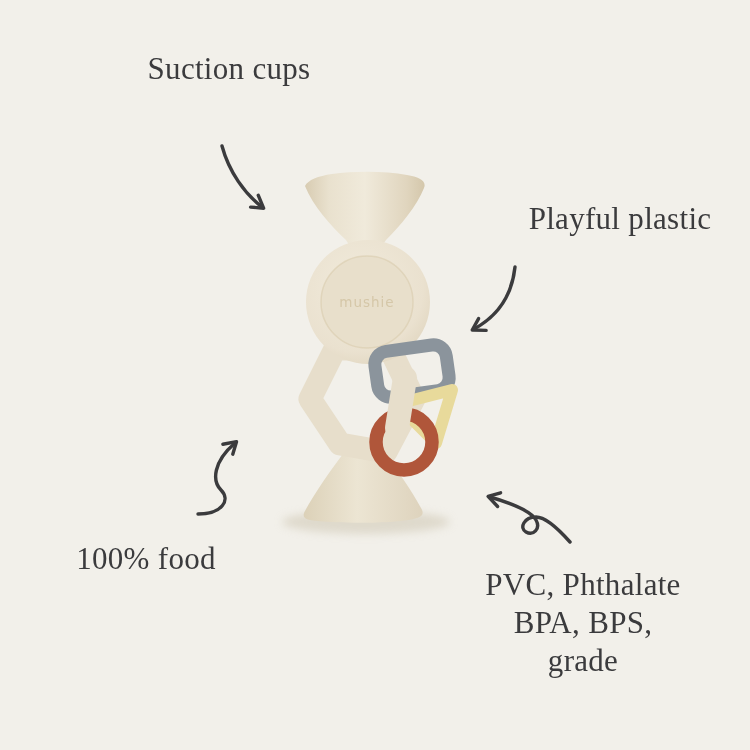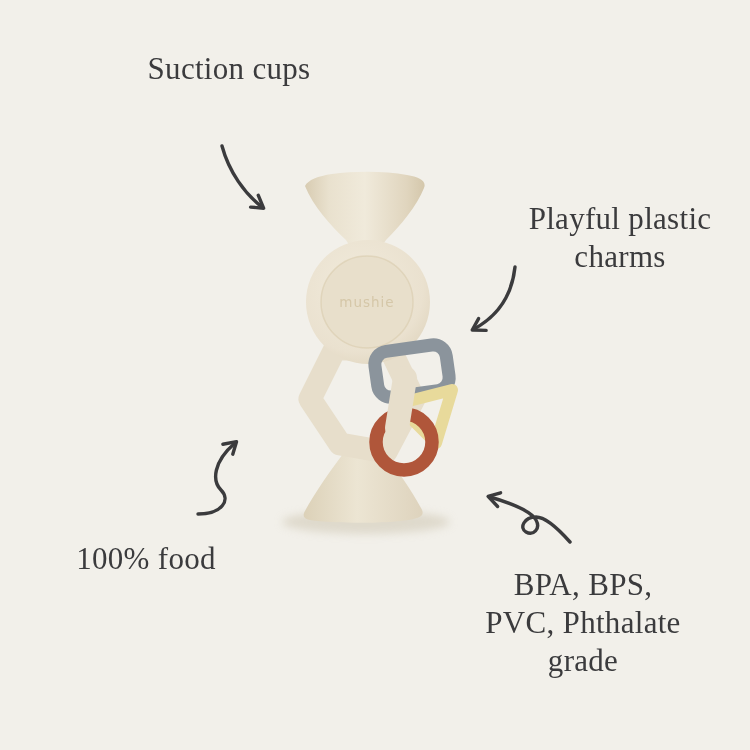--- a/index.html
+++ b/index.html
@@ -88,26 +88,25 @@
     <path d="M 570,542 C 554,524 544,517 536,517 C 524,517 519,528 526,532
              C 533,536 541,529 536,520 C 531,511 514,504 490,497" fill="none" stroke-width="3.4" stroke-linecap="round" marker-end="url(#ah)" stroke="#3b3b3d"></path>
   </svg>
 
   <div class="label label-suction">
     <span>Suction cups</span>
   </div>
 
   <div class="label label-charms">
     <span>Playful plastic</span>
-    <span>charms</span>
   </div>
 
   <div class="label label-silicone">
     <span>100% food</span>
   </div>
 
   <div class="label label-bpa">
+    <span>PVC, Phthalate</span>
     <span>BPA, BPS,</span>
-    <span>PVC, Phthalate</span>
     <span>grade</span>
   </div>
 
 </div>
 
 </body></html>

